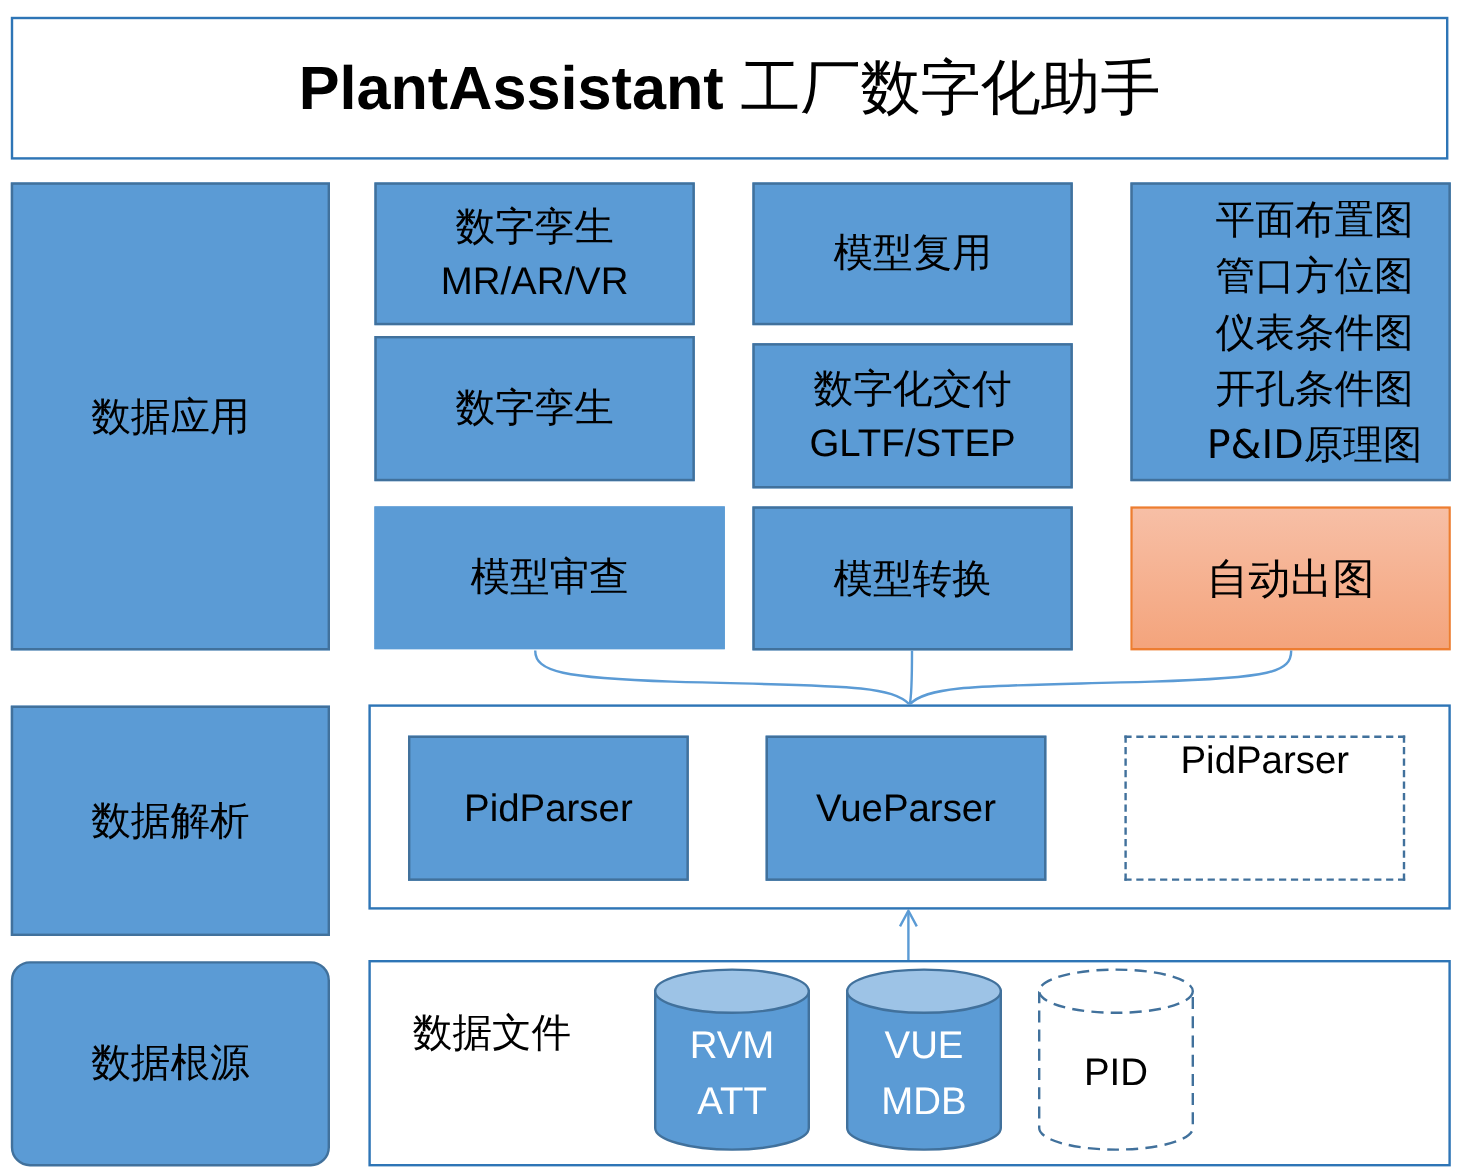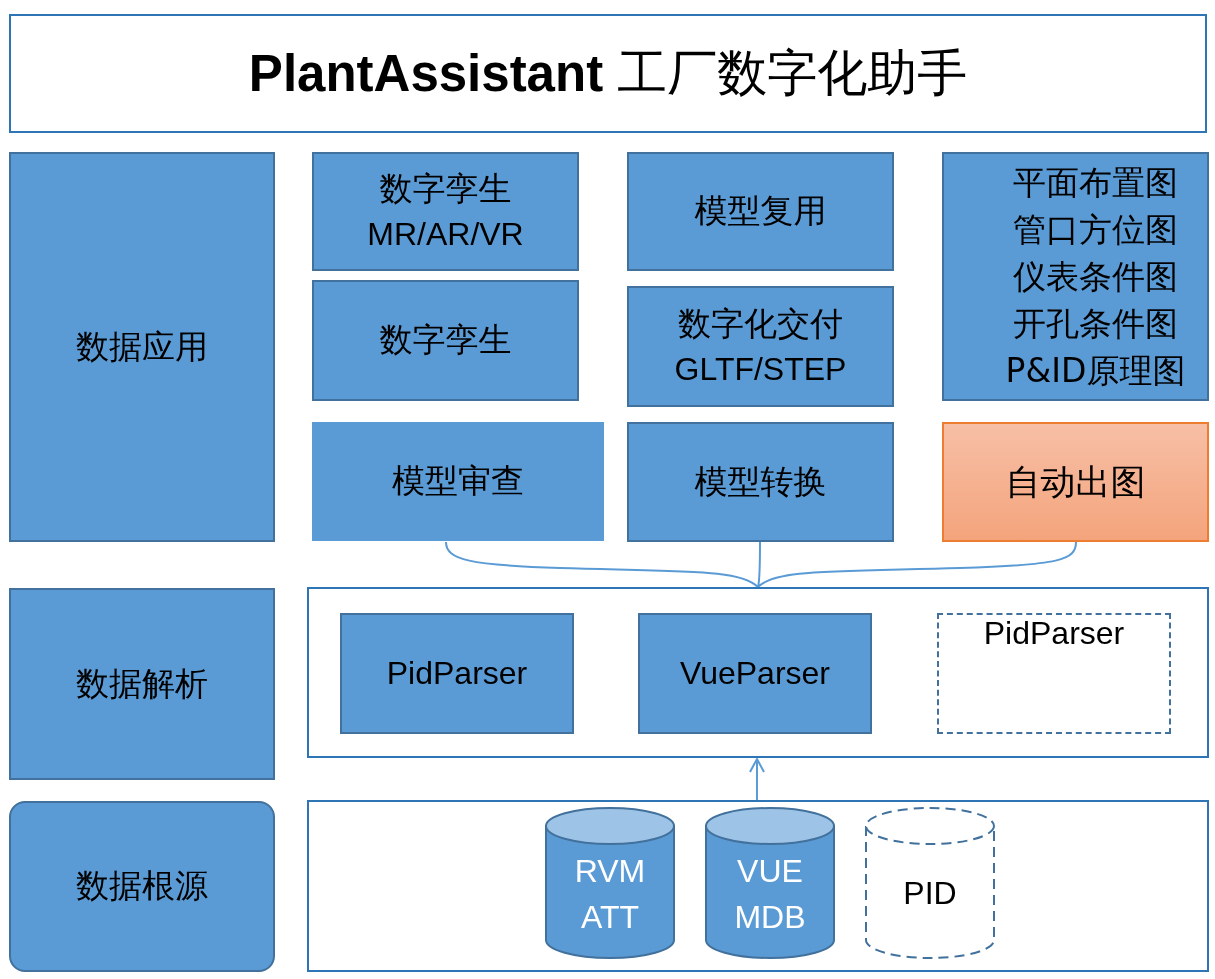--- a/index.html
+++ b/index.html
@@ -87,20 +87,21 @@
 </div>
 <div class="abs blue parser-text" style="left:638px; top:613px; width:234px; height:121px;">
   <span>VueParser</span>
 </div>
 <div class="abs dashed parser-text" style="left:937px; top:613px; width:234px; height:121px;">
   <span>PidParser</span>
 </div>
 
 <div class="abs panel" style="left:307px; top:800px; width:902px; height:172px;"></div>
 <div class="abs" style="left:344px; top:838px; font-size:33px; line-height:1.4;">
+  <div>数据文件</div>
 </div>
 
 <svg class="abs" style="left:0; top:0;" width="1215" height="979">
   <g>
     <path d="M546,826 L546,940 A64,18 0 0 0 674,940 L674,826 Z" fill="#5b9bd5" stroke="#41719c" stroke-width="2"></path>
     <ellipse cx="610" cy="826" rx="64" ry="18" fill="#9dc3e6" stroke="#41719c" stroke-width="2"></ellipse>
     <text class="cyl-label" x="610" y="882" fill="#ffffff">RVM</text>
     <text class="cyl-label" x="610" y="928" fill="#ffffff">ATT</text>
   </g>
   <g>

